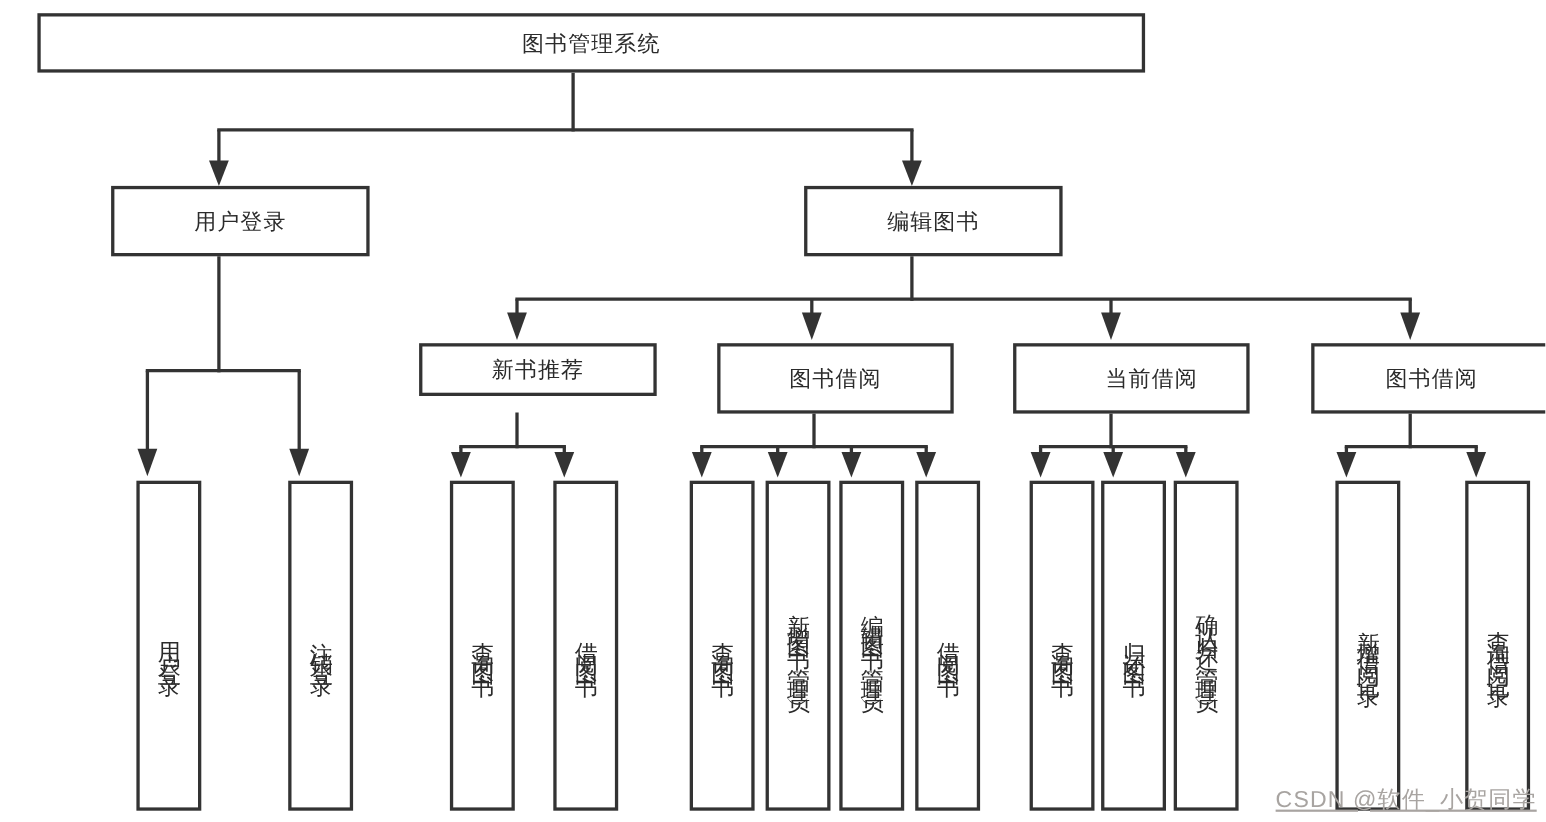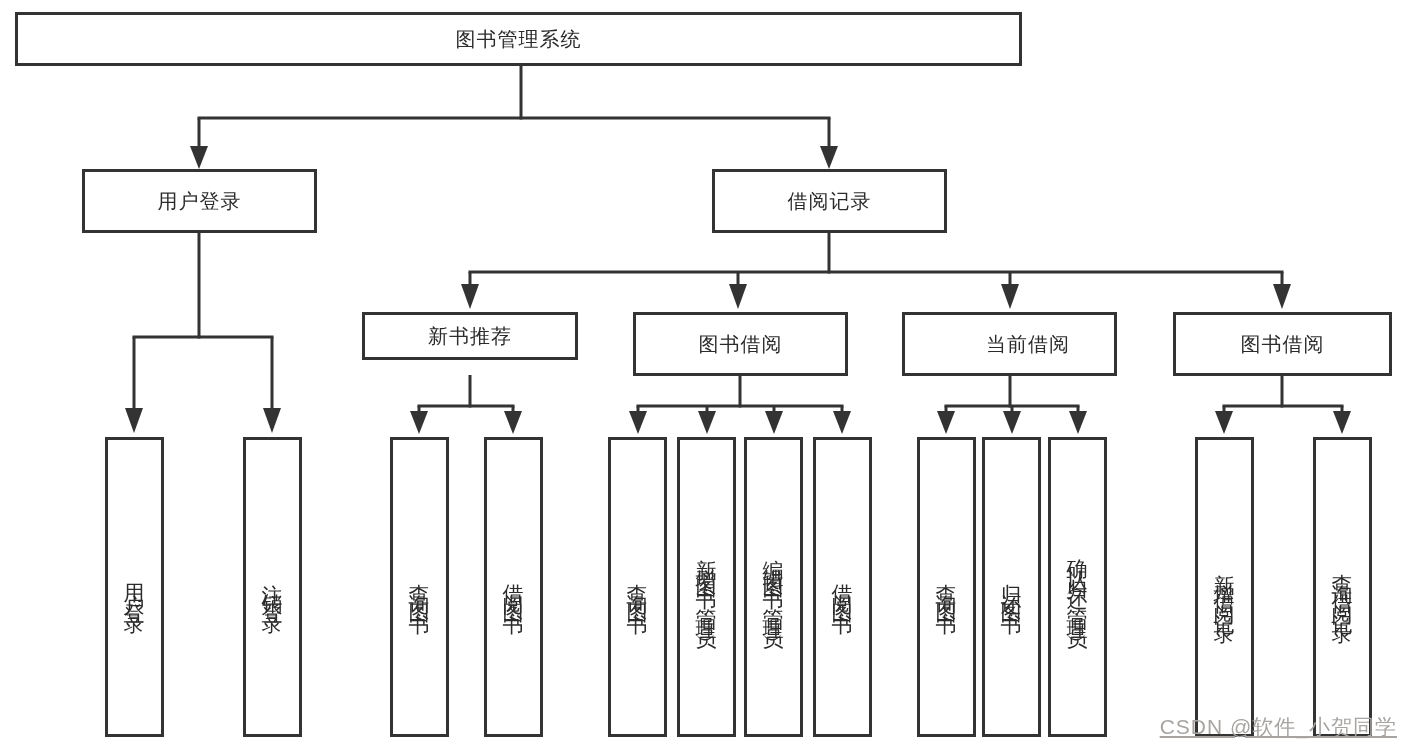--- a/index.html
+++ b/index.html
@@ -17,20 +17,21 @@
     border:3px solid #333333;
     box-sizing:border-box;
     display:flex;
     align-items:center;
     justify-content:center;
     color:#2b2b2b;
     font-size:20px;
     letter-spacing:1px;
     z-index:2;
     text-align:center;
+    margin-left:19px;
   }
   .leaf{
     writing-mode:vertical-rl;
     font-size:21px;
     line-height:1;
     letter-spacing:10px;
     width:59px;height:300px;top:437px;
   }
   
   #root-box{left:15px;top:12px;width:1007px;height:54px;}
@@ -142,21 +143,21 @@
       <polygon points="1069,411 1087,411 1078,434"></polygon>
 
       <polygon points="1215,411 1233,411 1224,434"></polygon>
       <polygon points="1333,411 1351,411 1342,434"></polygon>
     </g>
   </svg>
 
   <div class="box" id="root-box">图书管理系统</div>
 
   <div class="box" id="l2-0">用户登录</div>
-  <div class="box" id="l2-1">借阅记录</div>
+  <div class="box" id="l2-1">编辑图书</div>
 
   <div class="box" id="l3-0">新书推荐</div>
   <div class="box" id="l3-1">图书借阅</div>
   <div class="box" id="l3-2">当前借阅</div>
   <div class="box" id="l3-3">图书借阅</div>
 
   <div class="box leaf" id="lf-0">用户登录</div>
   <div class="box leaf" id="lf-1">注销登录</div>
   <div class="box leaf" id="lf-2">查询图书</div>
   <div class="box leaf" id="lf-3">借阅图书</div>

